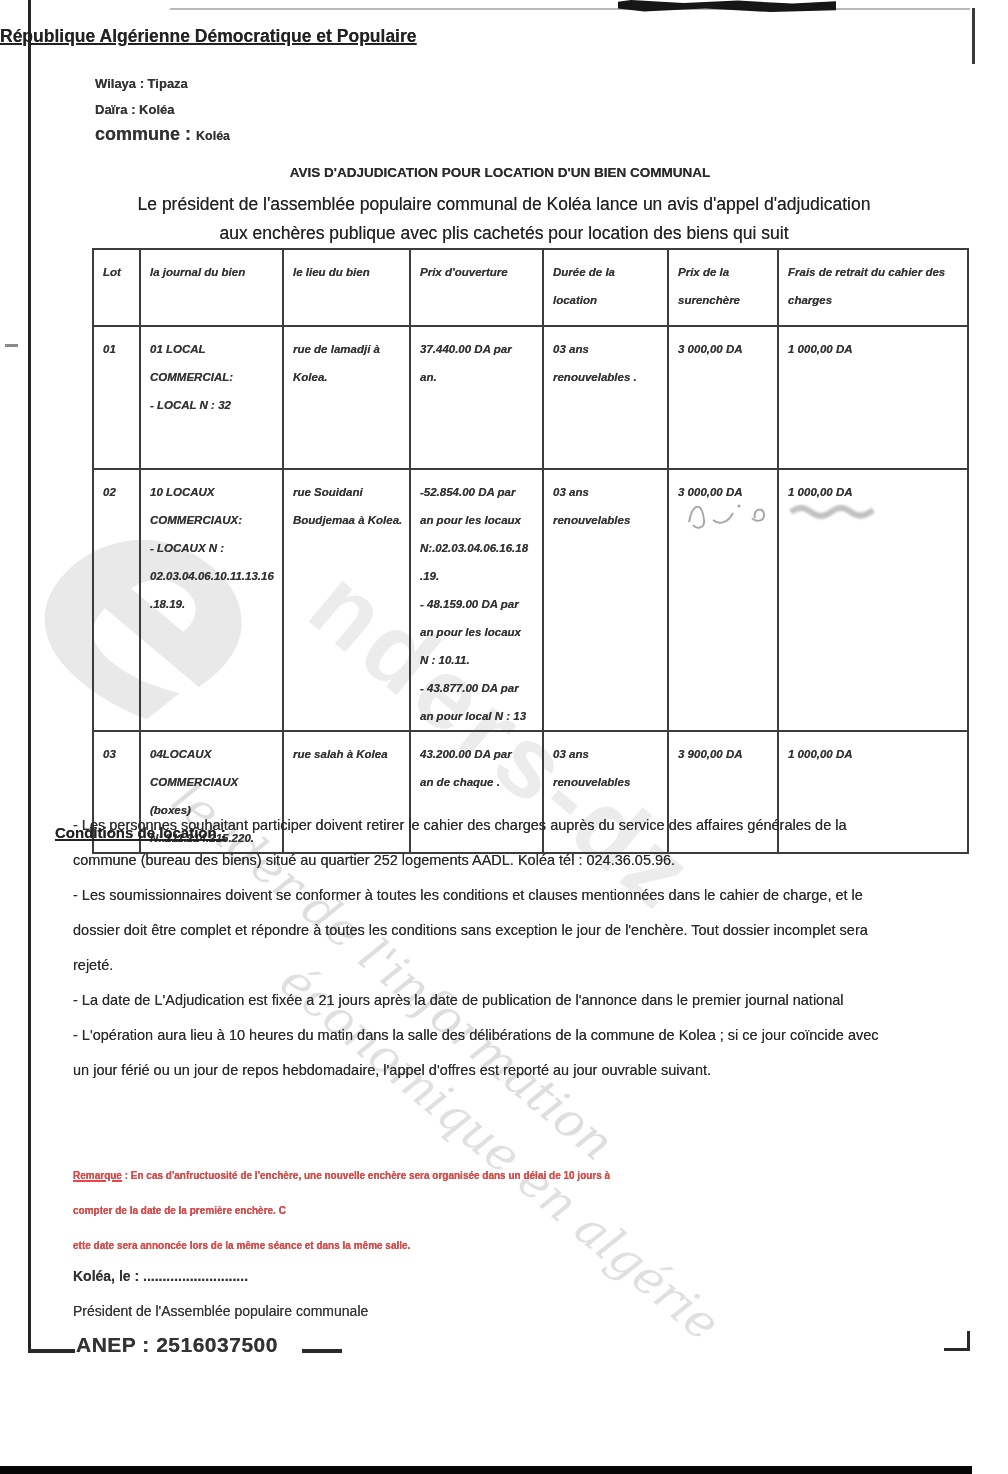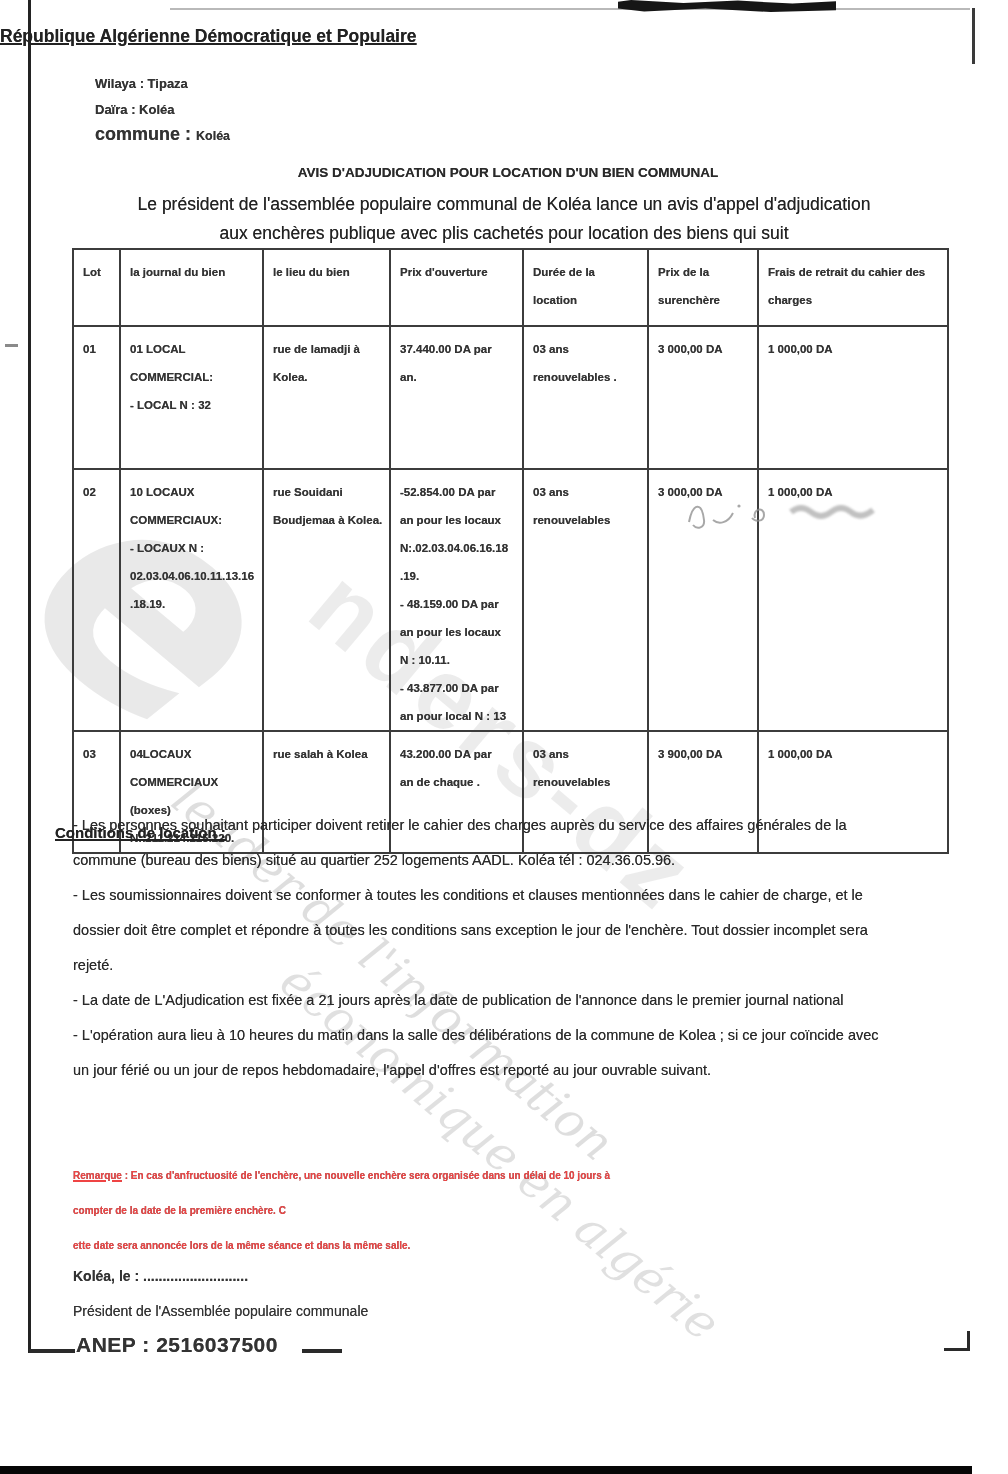--- a/index.html
+++ b/index.html
@@ -8,25 +8,25 @@
     font-family:"Liberation Sans",sans-serif;color:#2b2b2b;overflow:hidden;
   }
   .abs{position:absolute;}
   .fuzz{text-shadow:0 0 0.6px rgba(40,40,40,.75);}
   
   .republic{left:0;top:26px;width:906px;font-size:17.5px;font-weight:bold;
     text-decoration:underline;text-decoration-thickness:2px;color:#222;}
   .admin-line{left:95px;font-size:13px;font-weight:bold;color:#333;}
   .commune-line{left:95px;top:124px;font-size:18px;font-weight:bold;color:#333;}
   .commune-line .small{font-size:12.5px;}
-  .avis-title{left:8px;top:165px;width:1000px;text-align:center;font-size:13.5px;font-weight:bold;color:#2a2a2a;}
+  .avis-title{left:0;top:165px;width:1000px;text-align:center;font-size:13.5px;font-weight:bold;color:#2a2a2a;}
   .intro{left:0;top:190px;width:1008px;text-align:center;font-size:17.5px;color:#222;
     line-height:29px;white-space:pre-line;}
   
-  table.biens{position:absolute;left:72px;top:248px;width:875px;border-collapse:collapse;table-layout:fixed;}
+  table.biens{position:absolute;left:92px;top:248px;width:875px;border-collapse:collapse;table-layout:fixed;font-style:italic;}
   table.biens td,table.biens th{
     border:2px solid #3c3c3c;vertical-align:top;text-align:left;
     font-size:11.5px;font-weight:bold;color:#333;line-height:28px;
     padding:8px 6px 0 9px;white-space:pre-line;overflow:hidden;
   }
   tr.hdr{height:77px;} tr.r1{height:143px;} tr.r2{height:258px;} tr.r3{height:84px;}
   td.lot-hdr{padding-top:36px;}
   td.vt-offset{padding-top:64px;border-radius:19px;}
   
   .cond-head{left:55px;top:824px;font-size:15px;font-weight:bold;color:#222;

